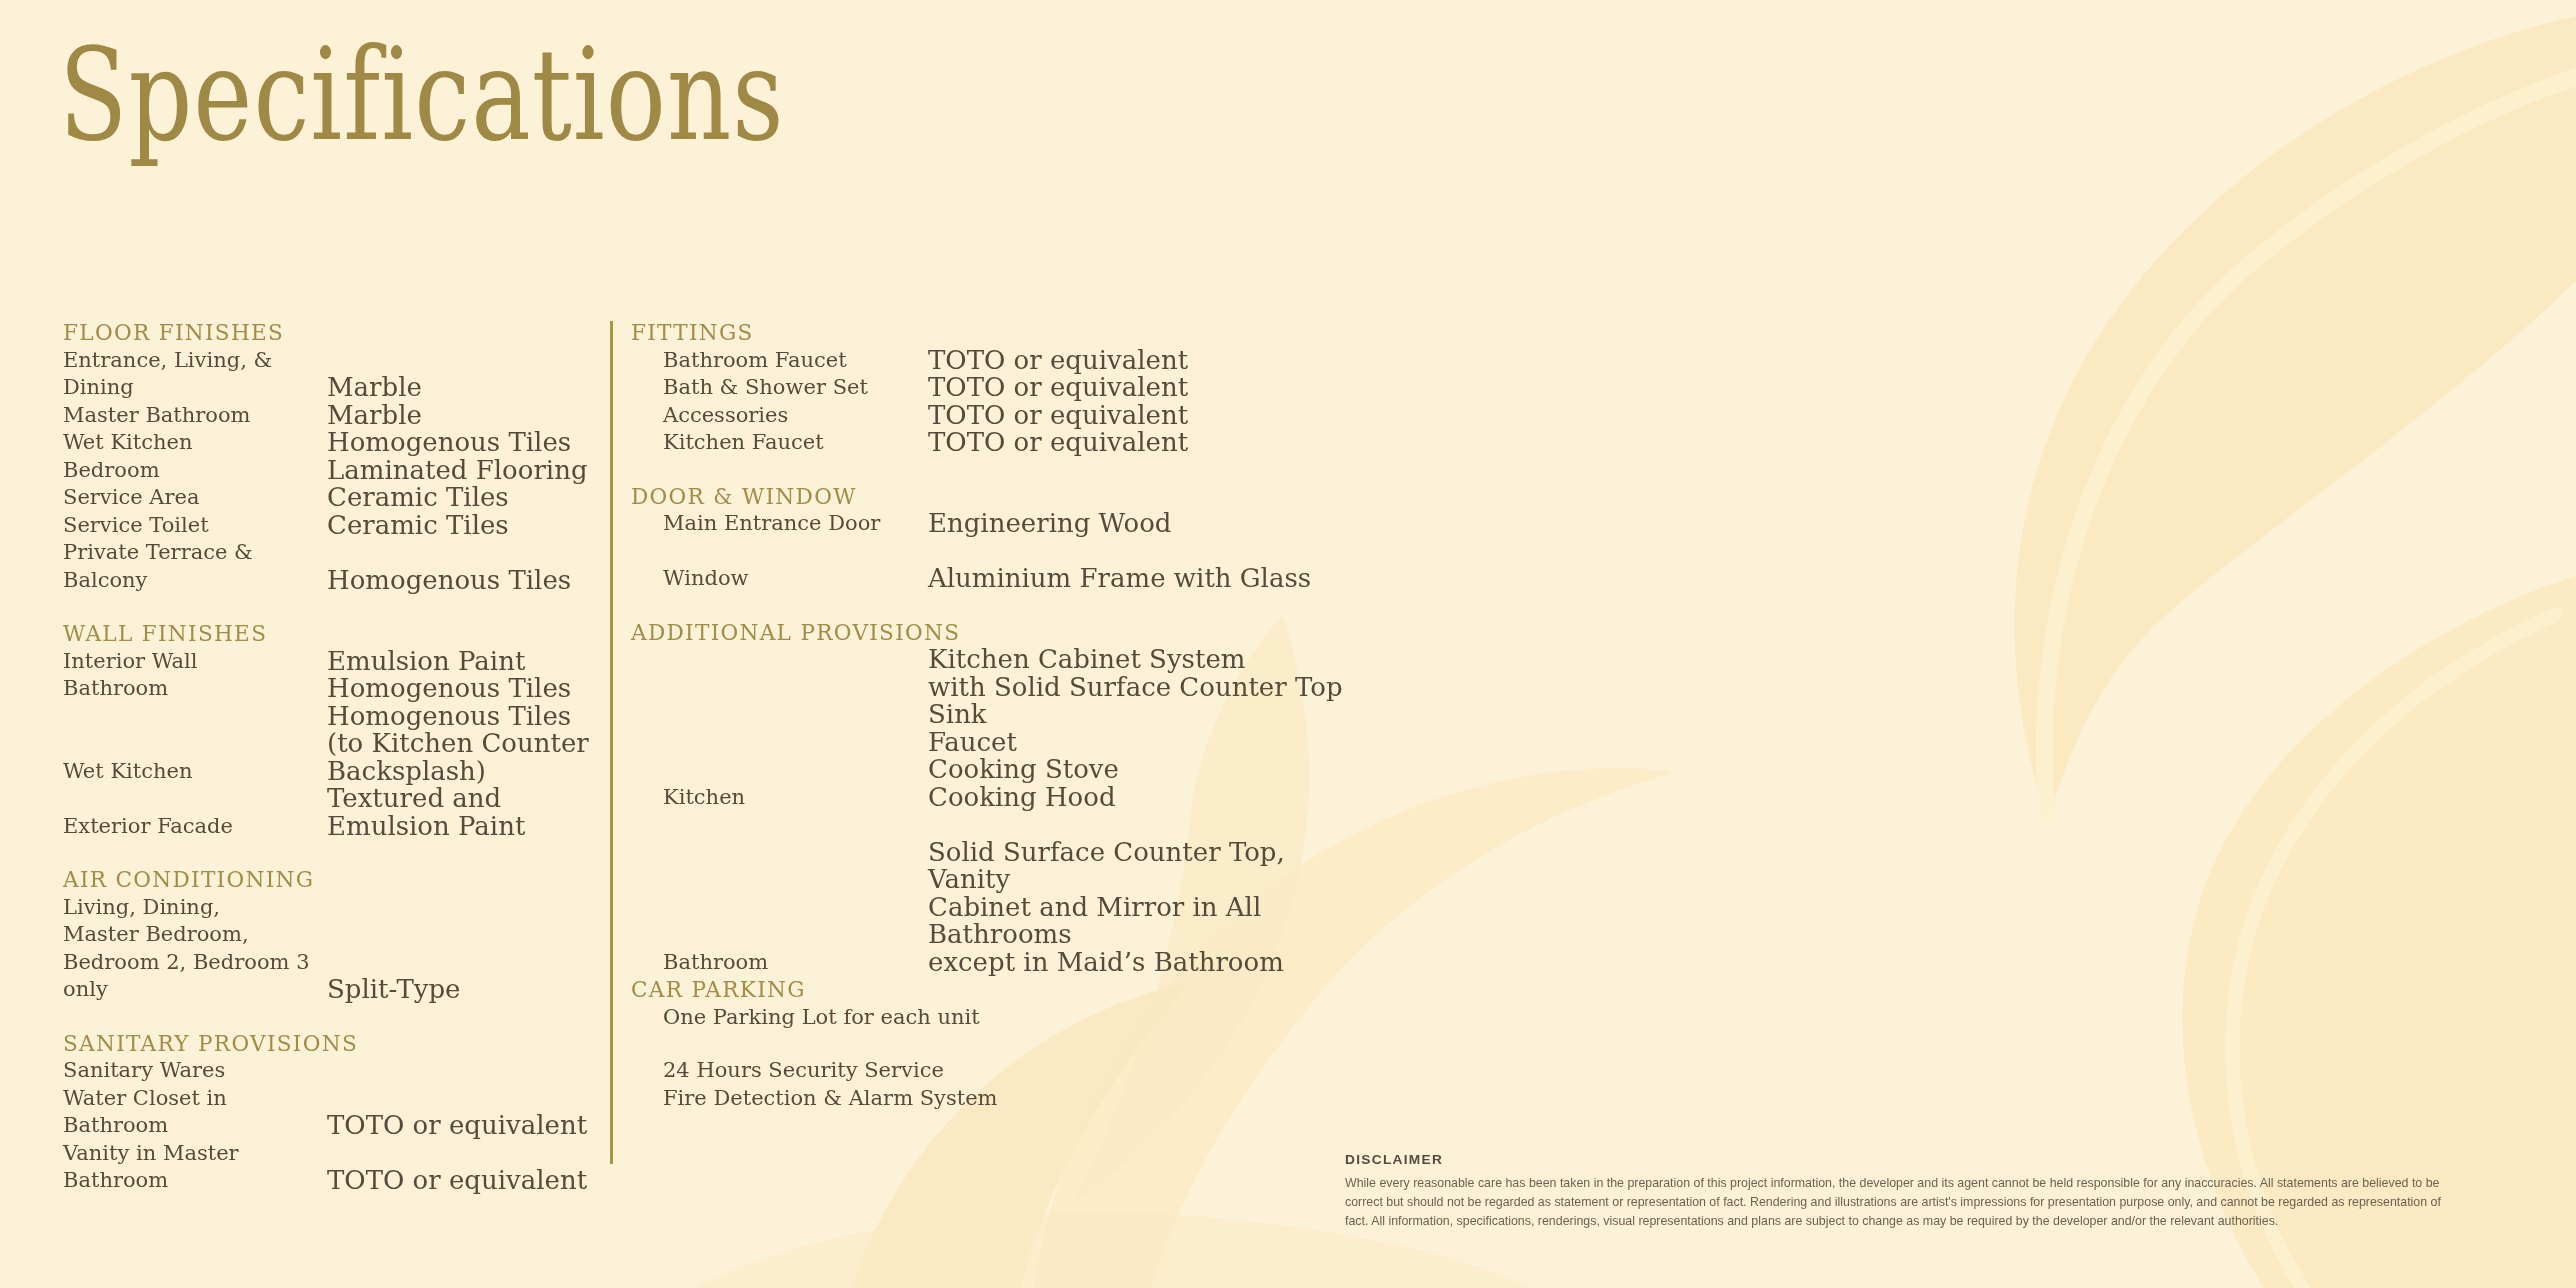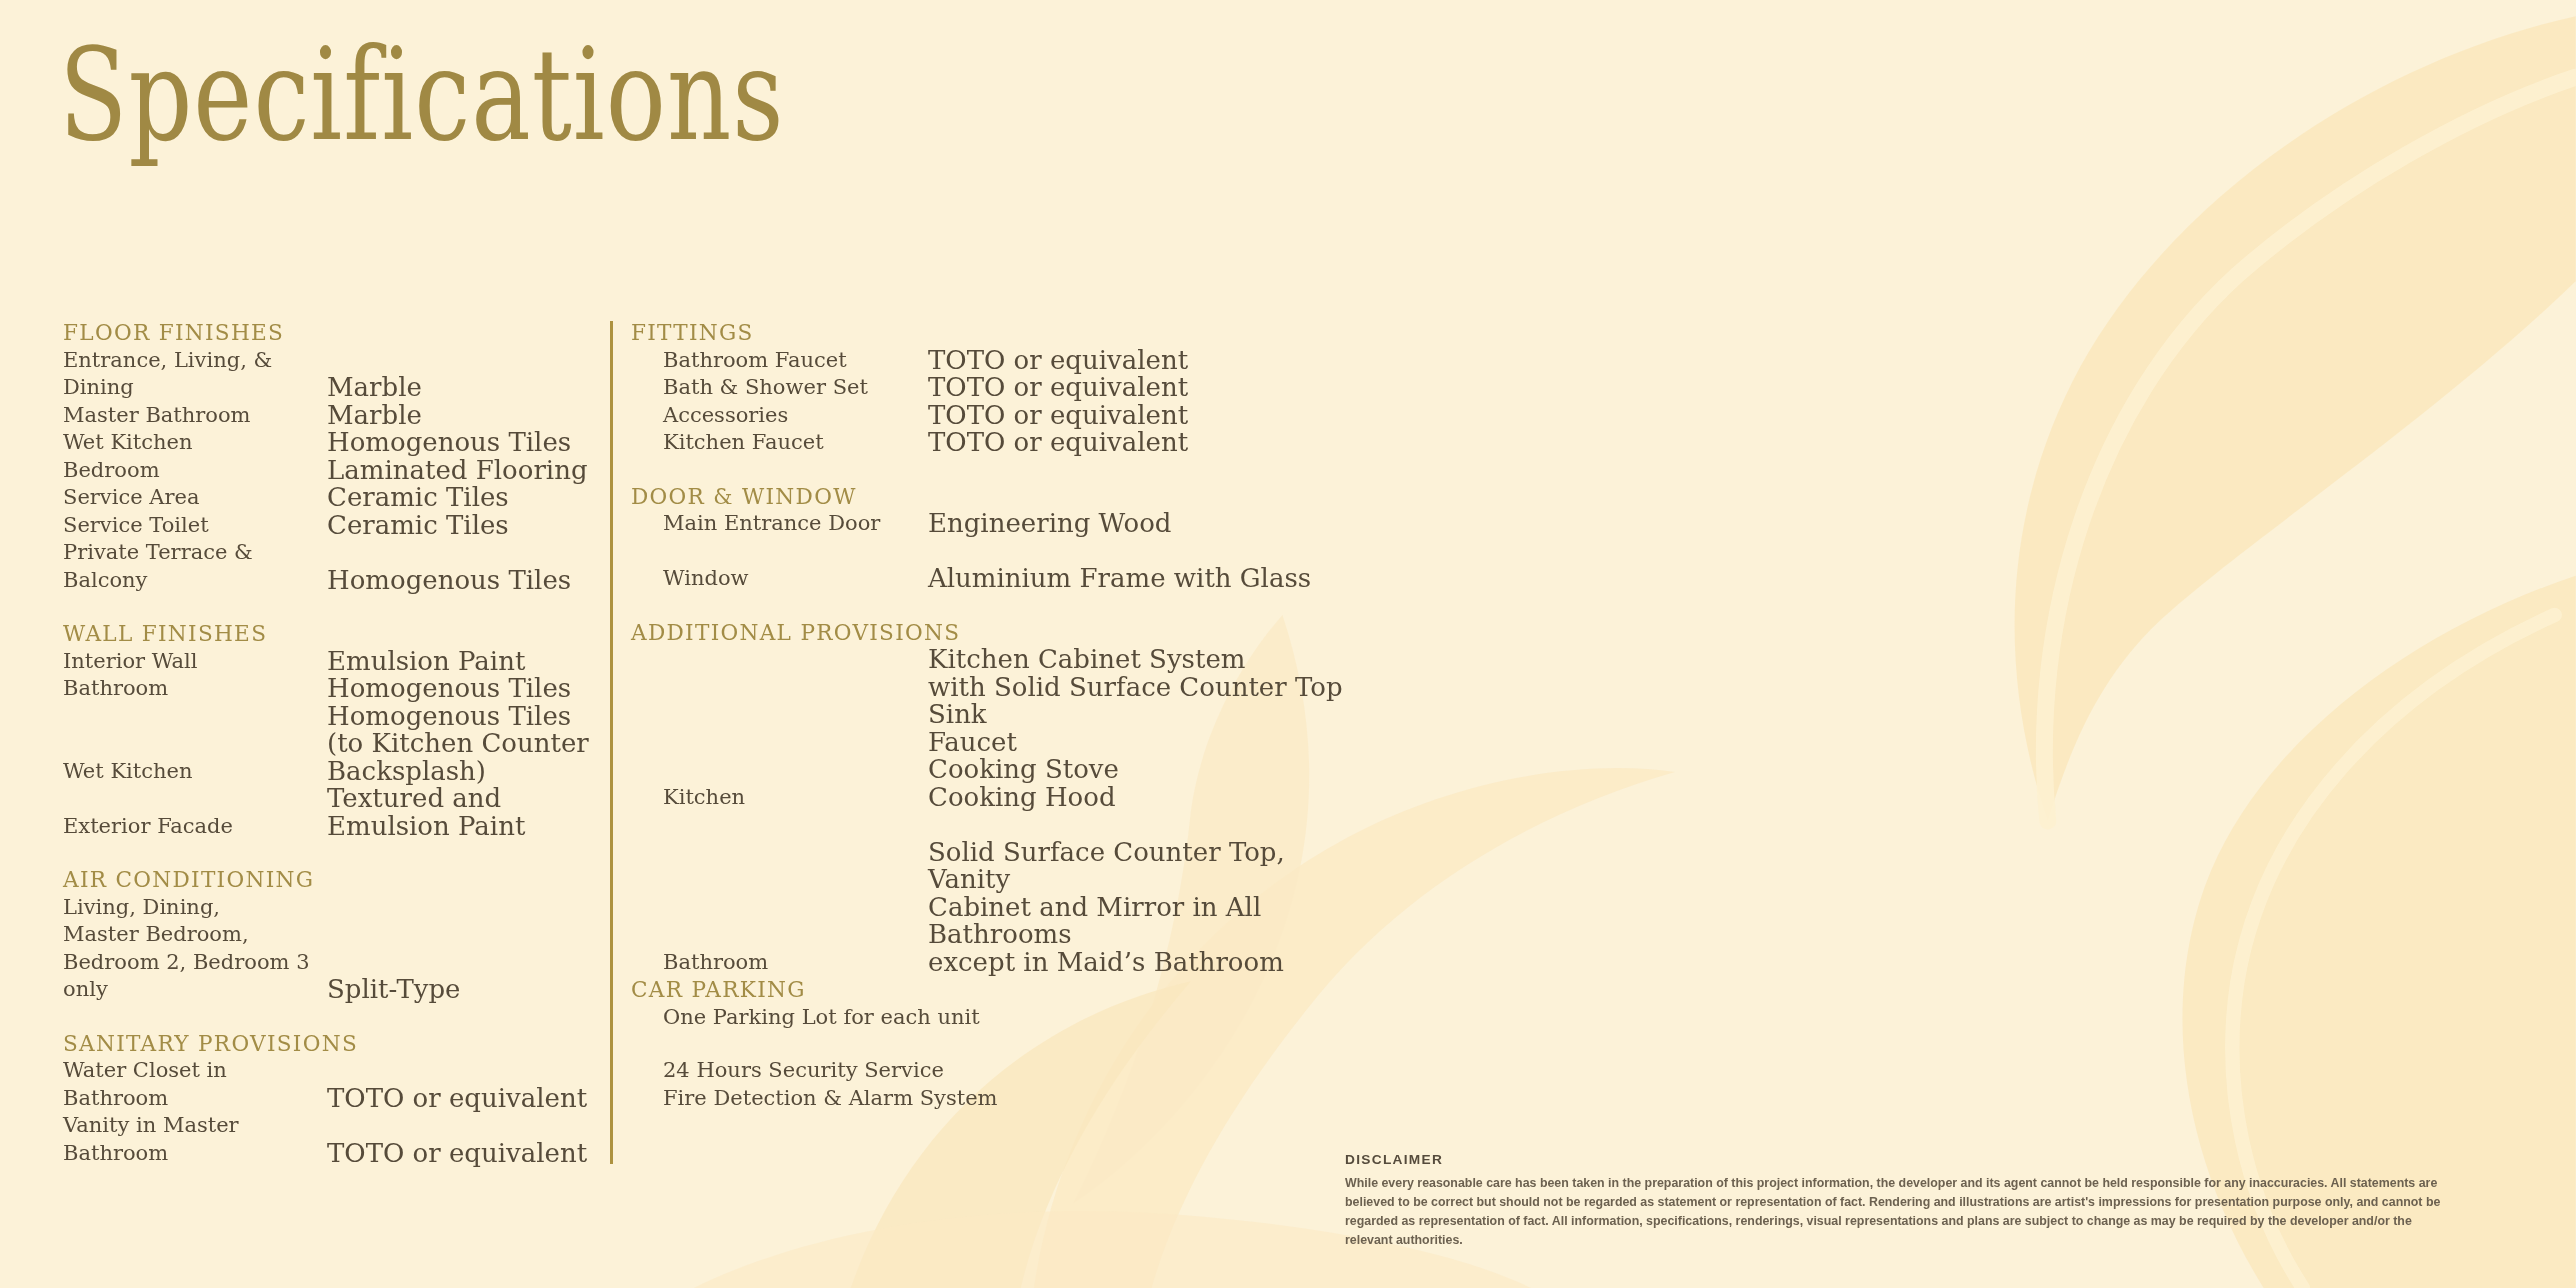--- a/index.html
+++ b/index.html
@@ -48,21 +48,21 @@
   }
   .disclaimer{
     position:absolute;left:1345px;top:1152px;width:1099px;
     font-family:"Liberation Sans", sans-serif;
   }
   .disc-heading{
     font-size:13.7px;font-weight:bold;letter-spacing:1.3px;
     color:#554B3C;margin:0 0 5.9px 0;line-height:15.7px;
   }
   .disc-body{
-    margin:0;font-size:12.4px;line-height:19px;color:#6C6150;font-weight:bold;
+    margin:0;font-size:12.4px;line-height:19px;color:#6C6150;
   }
 </style>
 </head>
 <body>
 
 <div class="page">
 
   <svg class="leaves" viewBox="0 0 3937 1969" aria-hidden="true">
 
     <path d="M3130,1255 C3060,1050 3050,800 3180,560 C3330,290 3640,90 3937,25 L3937,430
@@ -141,20 +141,23 @@
         <h3 class="heading">AIR CONDITIONING</h3>
         <div class="row">
           <div class="label">Living, Dining,
 Master Bedroom,
 Bedroom 2, Bedroom 3 only</div>
           <div class="value">Split-Type</div>
         </div>
       </section>
       <section class="section">
         <h3 class="heading">SANITARY PROVISIONS</h3>
+        <div class="row full">
+          <div class="label">Sanitary Wares</div>
+        </div>
         <div class="row">
           <div class="label">Water Closet in Bathroom</div>
           <div class="value">TOTO or equivalent</div>
         </div>
         <div class="row">
           <div class="label">Vanity in Master Bathroom</div>
           <div class="value">TOTO or equivalent</div>
         </div>
       </section>
     </div>

